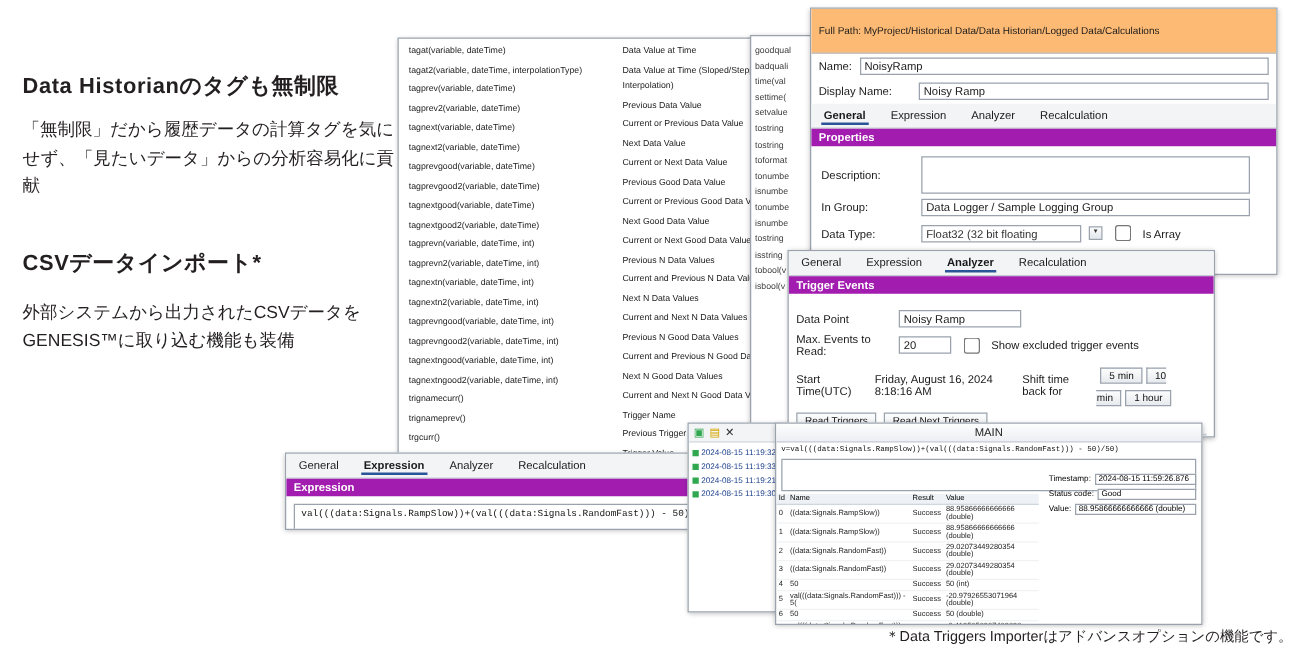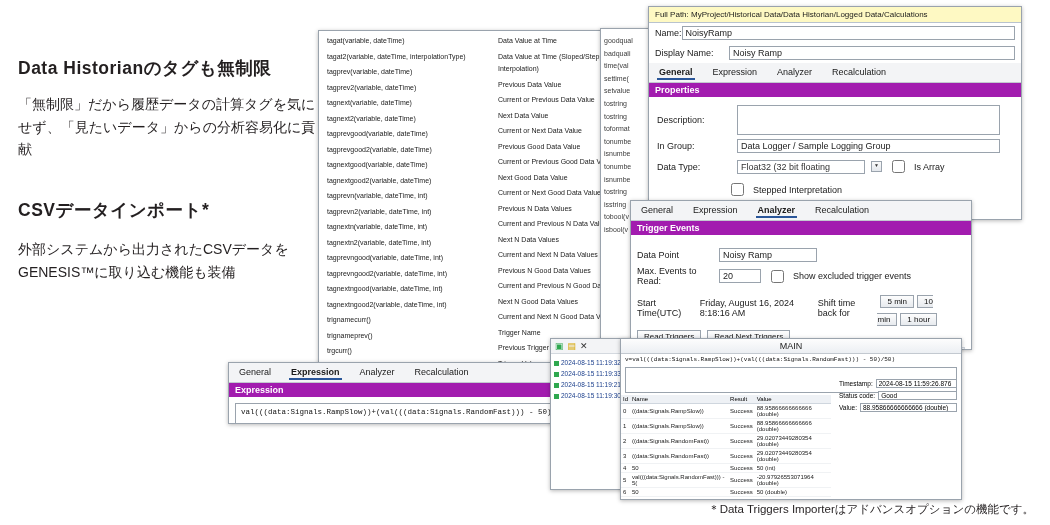--- a/index.html
+++ b/index.html
@@ -50,22 +50,22 @@
   
   #stripWin{left:600px;top:28px;width:58px;height:350px;background:#fff;
             font-size:7px;line-height:12.6px;color:#3b3b3b;padding:6px 3px;}
 
   
   #rightFaint{position:absolute;left:905px;top:290px;width:140px;font-size:8px;
               color:#4a4a4a;line-height:12px;}
 
   
   #propWin{left:648px;top:6px;width:372px;height:212px;}
-  #propWin .pathbar{background:#fef9c3;border-bottom:1px solid #b9c3ce;font-size:8px;padding:3px 6px;color:#1b1b1b;}
-  #propWin .namerow{display:flex;align-items:center;font-size:9px;padding:3px 6px;}
+  #propWin .pathbar{background:#fdba74;border-bottom:1px solid #b9c3ce;font-size:8px;padding:13px 6px;color:#1b1b1b;}
+  #propWin .namerow{display:flex;align-items:center;gap:6px;font-size:9px;padding:3px 6px;}
   #propWin .namerow input{flex:1;}
   #propWin .body{padding:4px 8px;}
 
   input.inp{border:1px solid #9aa3ad;font-size:9px;padding:1px 3px;background:#fff;color:#222;font-family:"Liberation Sans",sans-serif;}
 
   
   #trigWin{left:630px;top:200px;width:340px;height:148px;}
   #trigWin table{border-collapse:collapse;width:100%;font-size:7px;}
   #trigWin th{background:#eef1f5;border:1px solid #cfd6de;font-weight:normal;padding:1px 3px;text-align:left;}
   .btn{border:1px solid #9aa3ad;background:linear-gradient(#fdfdfd,#e7eaee);font-size:8px;padding:1px 6px;color:#111;}

